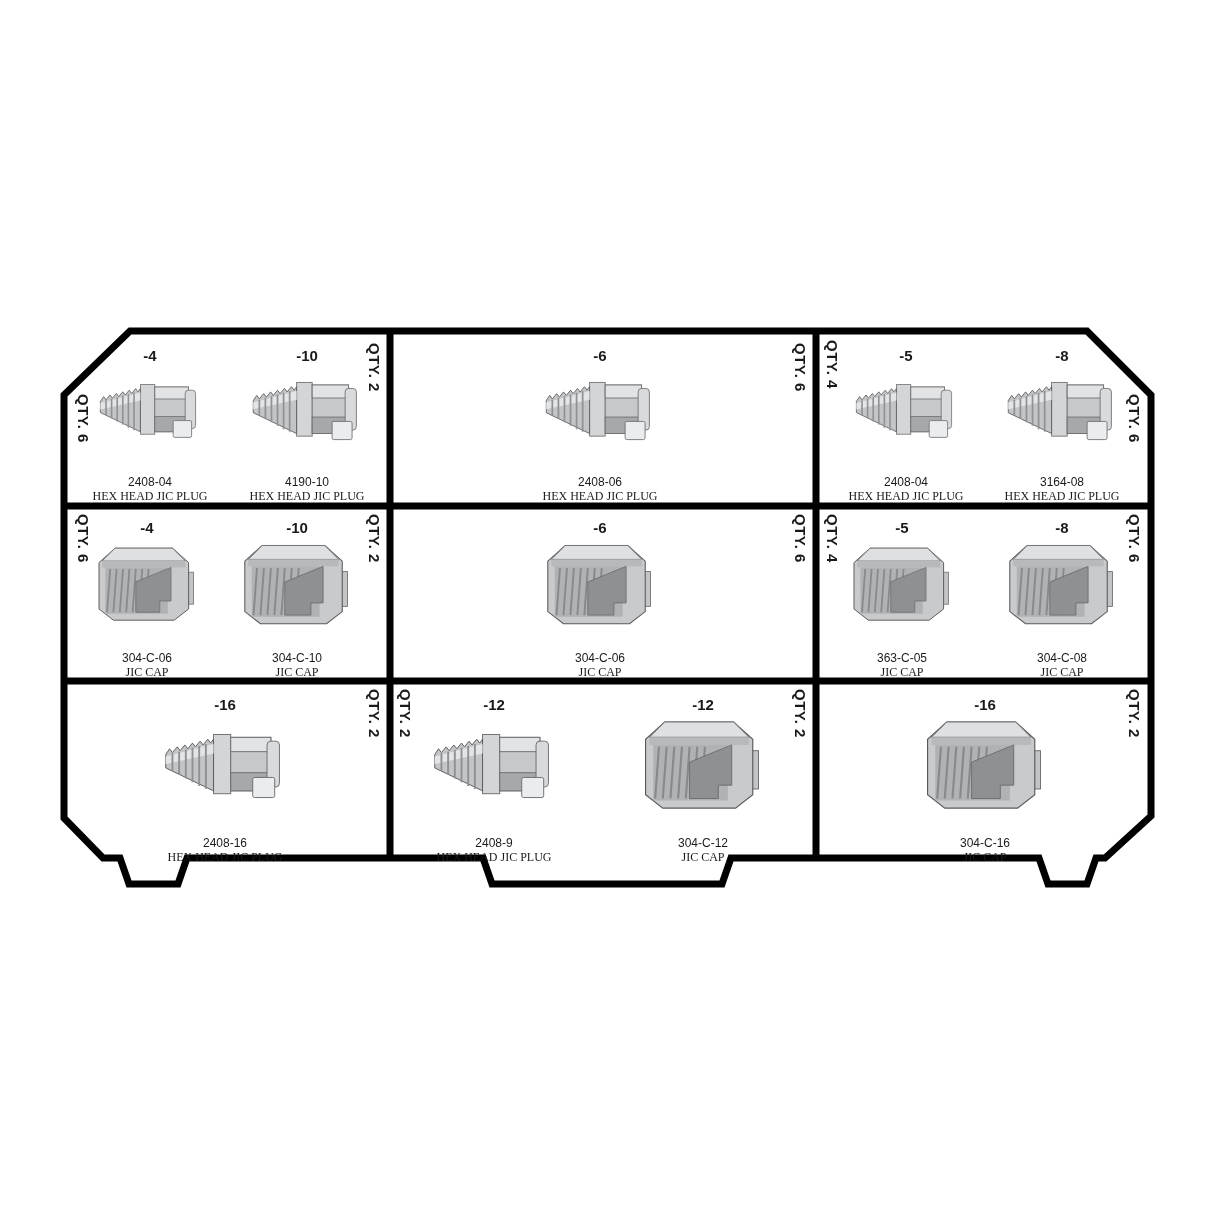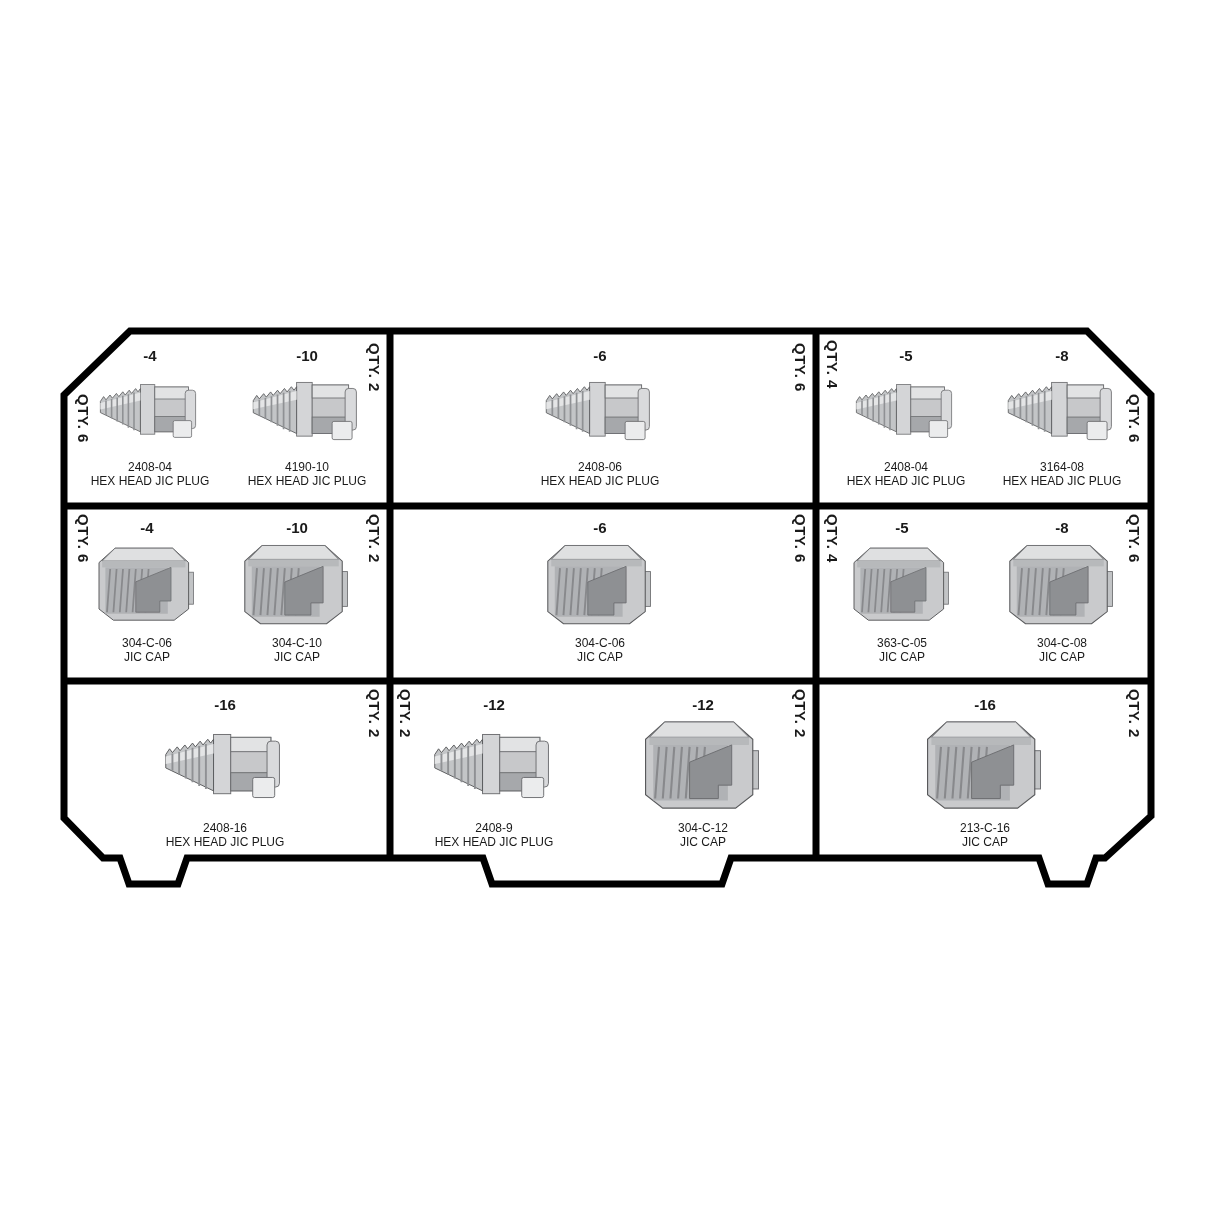--- a/index.html
+++ b/index.html
@@ -5,22 +5,22 @@
   html,body{margin:0;padding:0;background:#ffffff;}
   body{font-family:"Liberation Sans", sans-serif;color:#1a1a1a;}
   .page{position:relative;width:1214px;height:1214px;background:#ffffff;overflow:hidden;}
   .tray-svg{position:absolute;left:0;top:0;}
   .item{position:absolute;width:170px;display:flex;flex-direction:column;align-items:center;text-align:center;}
   .size{font-size:15px;font-weight:bold;height:18px;line-height:18px;}
   .art-box{display:flex;align-items:center;justify-content:center;}
   .r1 .art-box{height:92px;}
   .r2 .art-box{height:96px;}
   .r3 .art-box{height:104px;}
-  .part{font-size:12px;line-height:14px;margin-top:3px;}
-  .pname{font-size:12px;line-height:14px;}
+  .part{font-size:12px;line-height:14px;margin-top:18px;}
+  .pname{font-size:12px;line-height:14px;font-family:Liberation Serif, serif;}
   .qty{position:absolute;font-size:15px;font-weight:bold;transform-origin:0 0;transform:rotate(90deg);white-space:nowrap;letter-spacing:.5px;}
   svg.plug.s{width:112px;height:72px}
   svg.plug.m{width:122px;height:78px}
   svg.plug.l{width:134px;height:86px}
   svg.cap.s{width:112px;height:80px}
   svg.cap.m{width:122px;height:87px}
   svg.cap.l{width:134px;height:96px}
 </style>
 </head>
 <body>
@@ -225,18 +225,18 @@
 
   <div>
     <div class="qty" style="left:1143px;top:689px">QTY. 2</div>
     <div class="item r3" style="left:900px;top:696px">
       <div class="size">-16</div>
       <div class="art-box">
         <svg class="cap l" viewBox="0 0 140 100">
             <use href="#sym-cap" xlink:href="#sym-cap"></use>
           </svg>
       </div>
-      <div class="part">213-C-16</div>
+      <div class="part">304-C-16</div>
       <div class="pname">JIC CAP</div>
     </div>
   </div>
 
 </div>
 
 </body></html>

